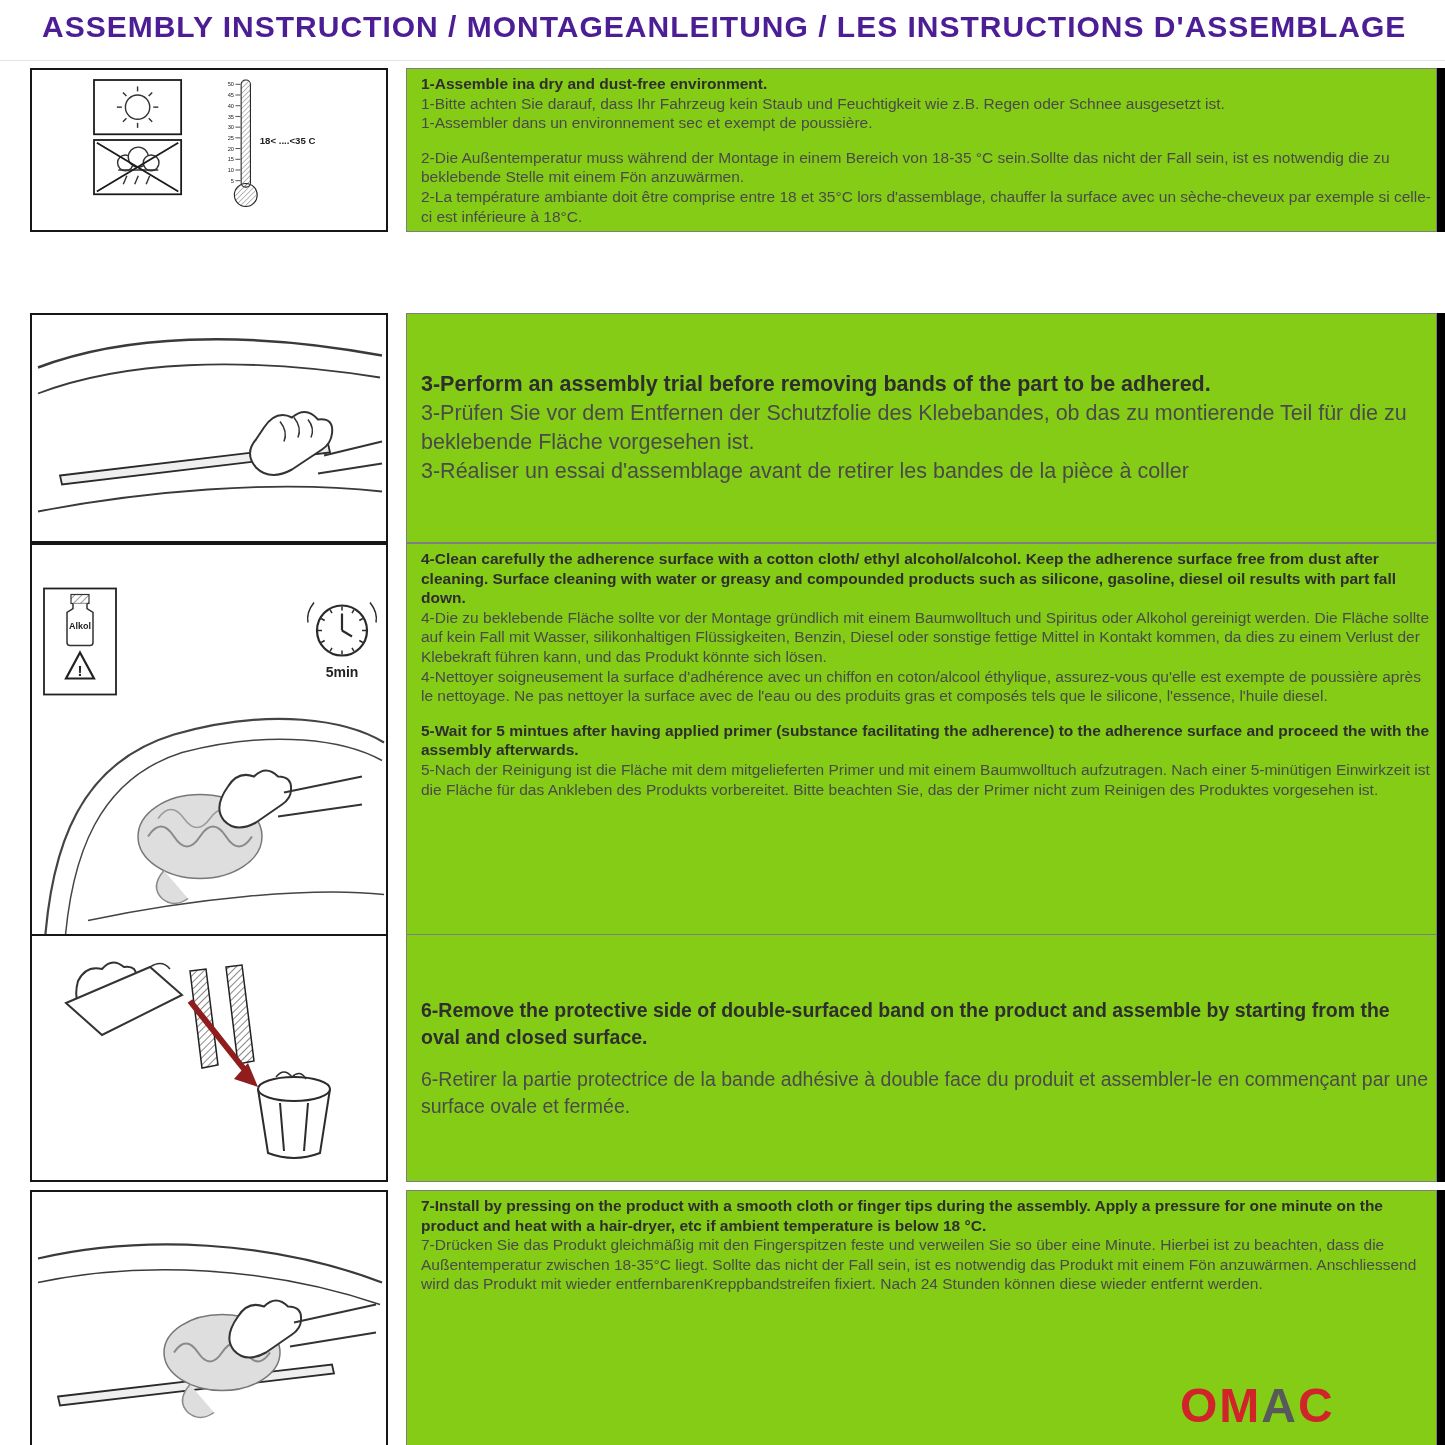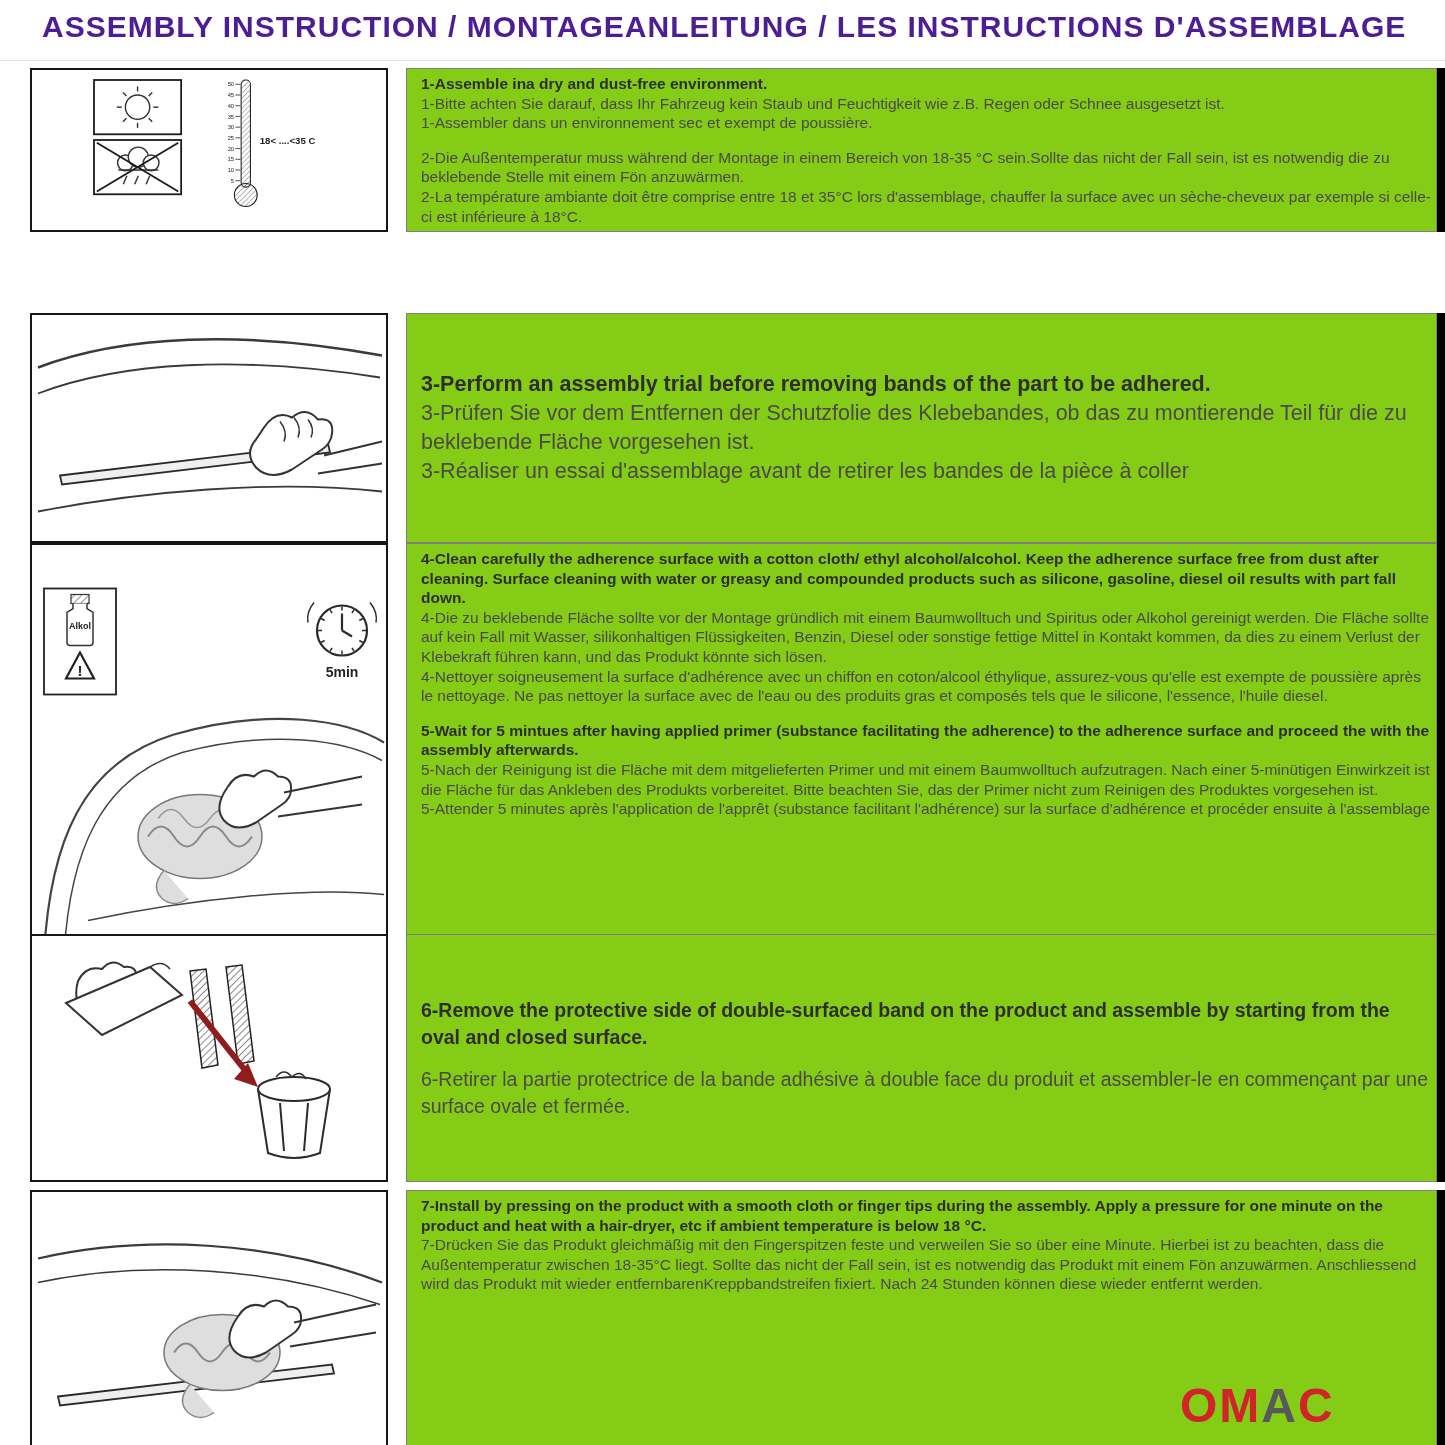--- a/index.html
+++ b/index.html
@@ -203,21 +203,20 @@
       </g>
     </svg>
   </div>
   <div class="textbox r3 small-text">
     <p class="p en">4-Clean carefully the adherence surface with a cotton cloth/ ethyl alcohol/alcohol. Keep the adherence surface free from dust after cleaning. Surface cleaning with water or greasy and compounded products such as silicone, gasoline, diesel oil results with part fall down.</p>
     <p class="p de">4-Die zu beklebende Fläche sollte vor der Montage gründlich mit einem Baumwolltuch und Spiritus oder Alkohol gereinigt werden. Die Fläche sollte auf kein Fall mit Wasser, silikonhaltigen Flüssigkeiten, Benzin, Diesel oder sonstige fettige Mittel in Kontakt kommen, da dies zu einem Verlust der Klebekraft führen kann, und das Produkt könnte sich lösen.</p>
     <p class="p fr">4-Nettoyer soigneusement la surface d'adhérence avec un chiffon en coton/alcool éthylique, assurez-vous qu'elle est exempte de poussière après le nettoyage. Ne pas nettoyer la surface avec de l'eau ou des produits gras et composés tels que le silicone, l'essence, l'huile diesel.</p>
     <div class="ggap"></div>
     <p class="p en">5-Wait for 5 mintues after having applied primer (substance facilitating the adherence) to the adherence surface and proceed the with the assembly afterwards.</p>
     <p class="p de">5-Nach der Reinigung ist die Fläche mit dem mitgelieferten Primer und mit einem Baumwolltuch aufzutragen. Nach einer 5-minütigen Einwirkzeit ist die Fläche für das Ankleben des Produkts vorbereitet. Bitte beachten Sie, das der Primer nicht zum Reinigen des Produktes vorgesehen ist.</p>
-    <p class="p fr">5-Attender 5 minutes après l'application de l'apprêt (substance facilitant l'adhérence) sur la surface d'adhérence et procéder ensuite à l'assemblage</p>
   </div>
 
   <div class="imgbox r4">
     <svg viewBox="0 0 354 242">
       <defs>
         <pattern id="h4" patternUnits="userSpaceOnUse" width="5" height="5" patternTransform="rotate(45)">
           <line x1="0" y1="0" x2="0" y2="5" stroke="#555" stroke-width="1.4"></line>
         </pattern>
       </defs>
       <g fill="#fff" stroke="#333" stroke-width="2">

